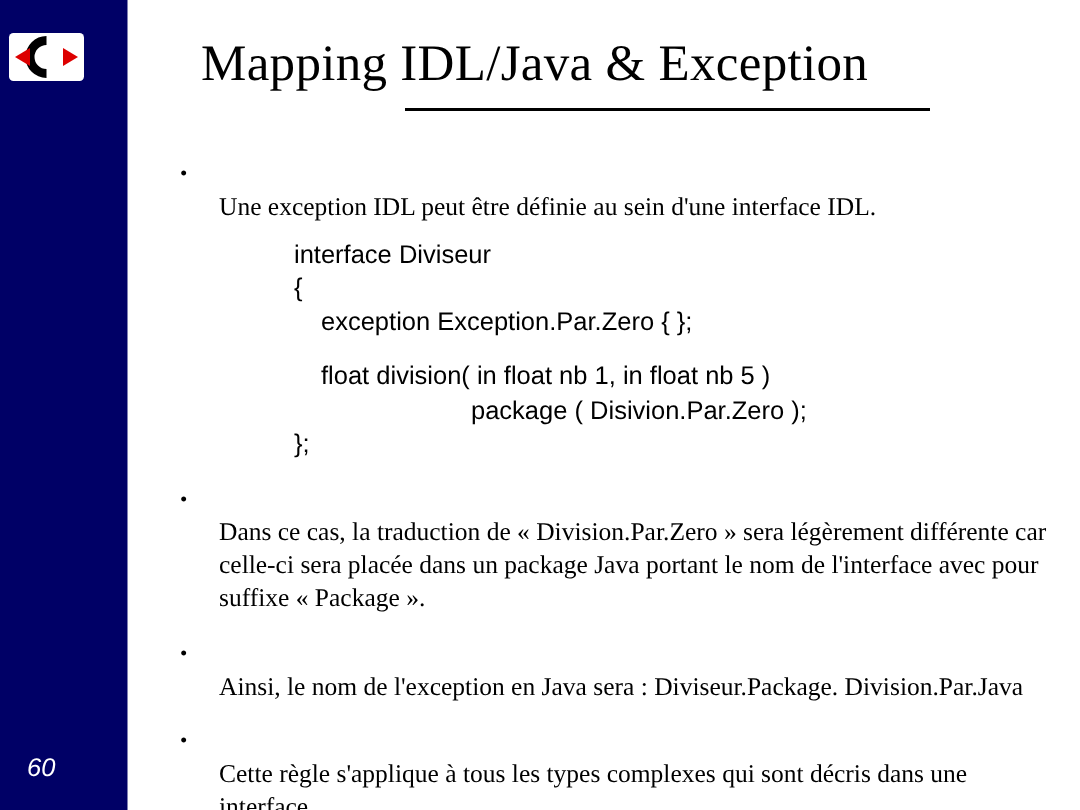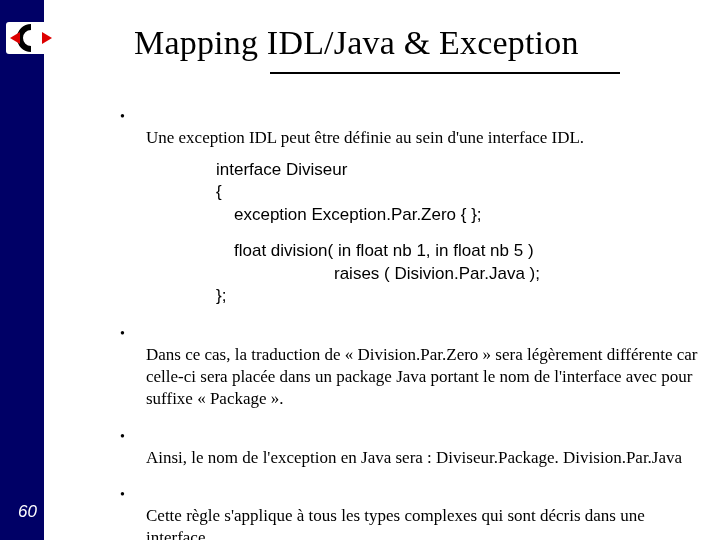--- a/index.html
+++ b/index.html
@@ -1,27 +1,27 @@
 <!DOCTYPE html>
 <html><head>
 <meta charset="utf-8">
 <style>
   * { margin: 0; padding: 0; box-sizing: border-box; }
   html, body { width: 720px; height: 540px; background: #fff; font-family: "Times New Roman", Times, serif; color: #000; }
   .slide { position: relative; width: 720px; height: 540px; }
-  .sidebar { position: absolute; left: 0; top: 0; width: 44px; height: 540px; background: #000066; }
+  .sidebar { position: absolute; left: 0; top: 0; width: 85px; height: 540px; background: #000066; }
   .logo { position: absolute; left: 6px; top: 22px; width: 50px; height: 32px; background: #fff; border-radius: 3px; display: flex; align-items: center; justify-content: center; overflow: hidden; }
   .content { position: absolute; left: 62px; top: 0; right: 0; bottom: 0; border-radius: 16px; }
   .title { font-size: 34px; font-weight: 400; text-align: left; padding: 24px 0 4px 72px; letter-spacing: 0.2px; }
   .rule { position: absolute; left: 208px; top: 72px; width: 350px; height: 0; border-top: 2px solid #000; }
   .body { position: absolute; left: 58px; right: 20px; top: 106px; font-size: 17px; line-height: 1.28; }
   .bullet { display: flex; margin-bottom: 10px; }
   .dot { width: 26px; flex: 0 0 26px; font-size: 14px; line-height: 22px; }
   .txt { flex: 1; margin-top: 21px; }
-  .code { font-family: Arial, Helvetica, sans-serif; font-size: 17px; line-height: 1.32; margin: 6px 0 14px 96px; }
+  .code { font-family: Arial, Helvetica, sans-serif; font-size: 17px; line-height: 1.32; margin: 6px 0 14px 76px; }
   .code .indent1 { padding-left: 18px; }
   .code .indent2 { padding-left: 118px; }
   .code .gap { height: 14px; }
   .sp2 { margin-top: 16px; }
   .pagenum { position: absolute; left: 18px; bottom: 18px; color: #fff; font-family: Arial, Helvetica, sans-serif; font-style: italic; font-size: 17px; }
 </style>
 </head>
 <body>
 
 <div class="slide">
@@ -46,21 +46,21 @@
         <div class="dot">•</div>
         <div class="txt">Une exception IDL peut être définie au sein d'une interface IDL.</div>
       </div>
 
       <div class="code">
         <div>interface Diviseur</div>
         <div>{</div>
         <div class="indent1">exception Exception.Par.Zero { };</div>
         <div class="gap"></div>
         <div class="indent1">float division( in float nb 1, in float nb 5 )</div>
-        <div class="indent2">raises ( Disivion.Par.Java );</div>
+        <div class="indent2">package ( Disivion.Par.Zero );</div>
         <div>};</div>
       </div>
 
       <div class="bullet sp2">
         <div class="dot">•</div>
         <div class="txt">Dans ce cas, la traduction de « Division.Par.Zero » sera légèrement différente car celle-ci sera placée dans un package Java portant le nom de l'interface avec pour suffixe « Package ».</div>
       </div>
 
       <div class="bullet sp2">
         <div class="dot">•</div>

